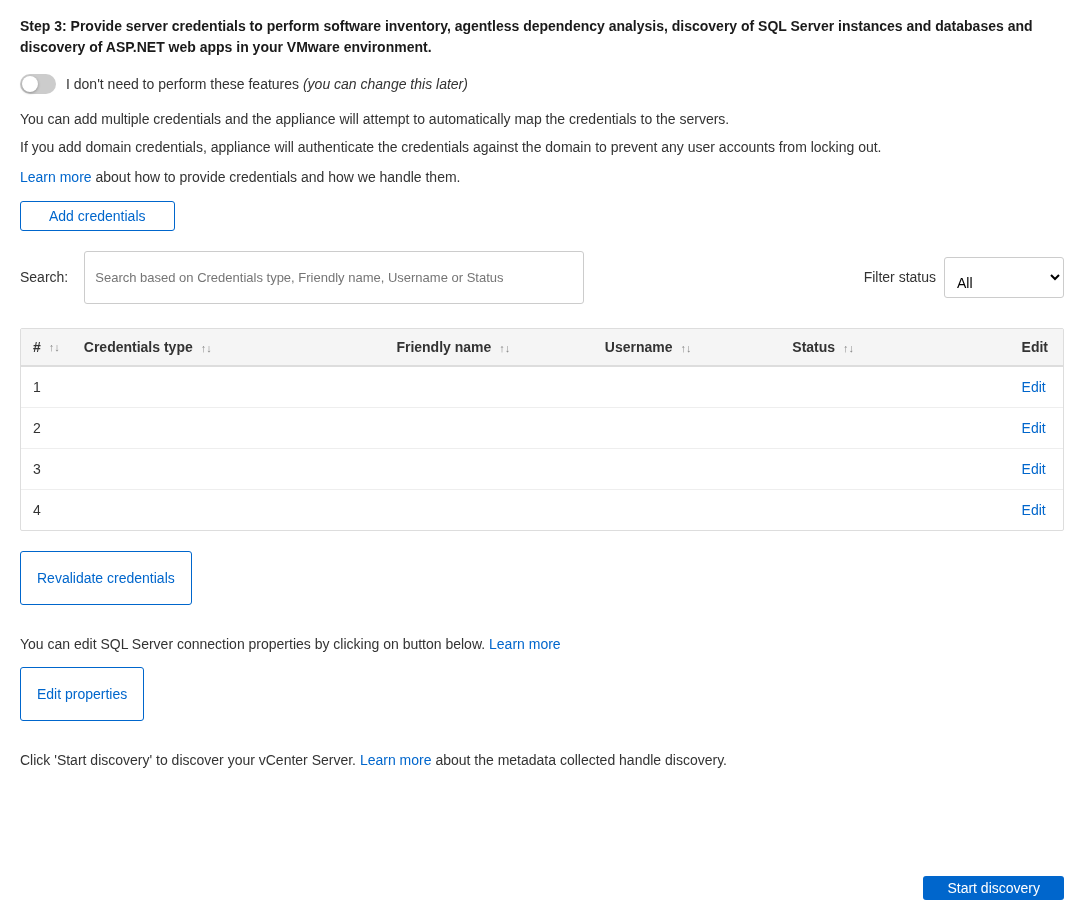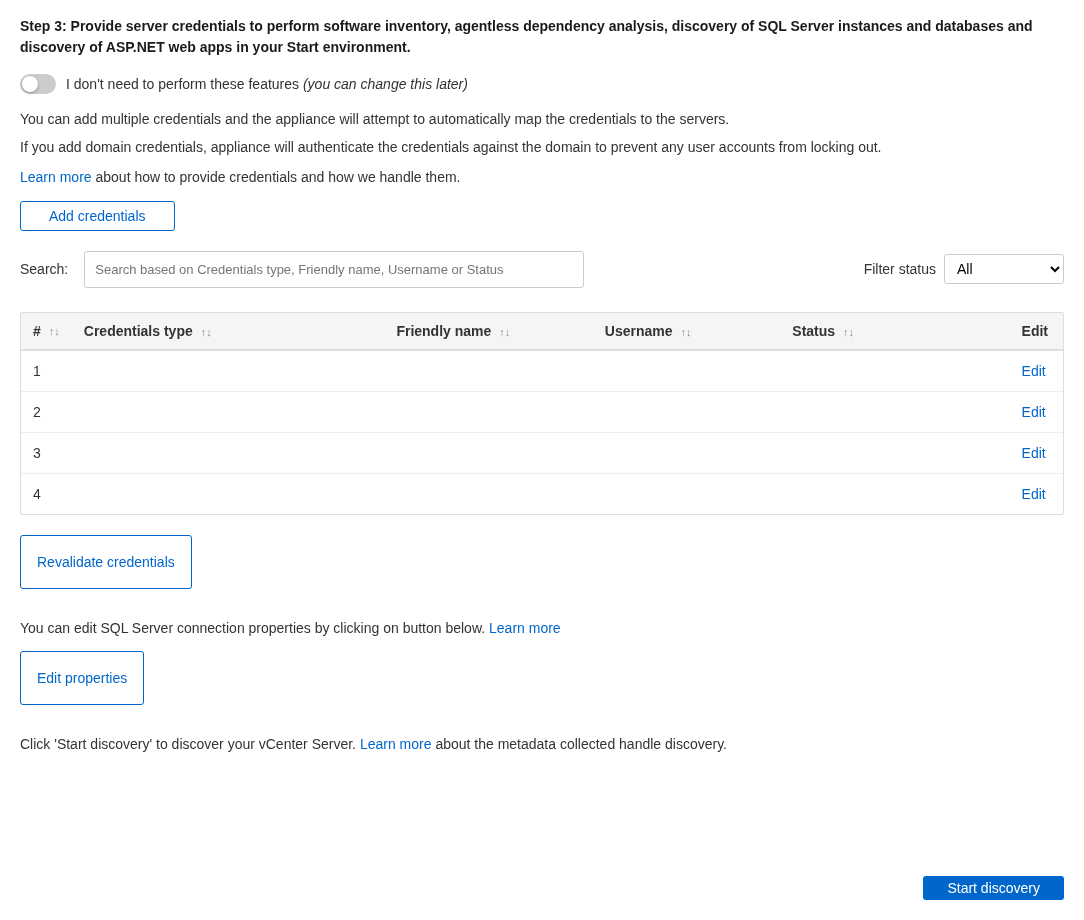--- a/index.html
+++ b/index.html
@@ -78,40 +78,40 @@
       margin-bottom: 24px;
     }
     .search-label {
       font-size: 14px;
       color: #333;
       white-space: nowrap;
     }
     .search-input {
       flex: 1;
       max-width: 500px;
-      padding: 10px 10px;
+      padding: 18px 10px;
       border: 1px solid #ccc;
       border-radius: 3px;
       font-size: 13px;
       color: #999;
       outline: none;
     }
     .filter-status-row {
       display: flex;
       align-items: center;
       gap: 8px;
       margin-left: auto;
     }
     .filter-label {
       font-size: 14px;
       color: #333;
       white-space: nowrap;
     }
     .filter-select {
-      padding: 5px 24px 5px 8px;
+      padding: 16px 24px 5px 8px;
       border: 1px solid #ccc;
       border-radius: 3px;
       font-size: 14px;
       background: #fff;
       cursor: pointer;
       outline: none;
       min-width: 120px;
     }
     .table-container {
       border: 1px solid #ddd;
@@ -201,21 +201,21 @@
       align-items: center;
       gap: 4px;
     }
   </style>
 </head>
 <body>
 
 
 
 
-<p class="step-title">Step 3: Provide server credentials to perform software inventory, agentless dependency analysis, discovery of SQL Server instances and databases and discovery of ASP.NET web apps in your Start environment.</p>
+<p class="step-title">Step 3: Provide server credentials to perform software inventory, agentless dependency analysis, discovery of SQL Server instances and databases and discovery of ASP.NET web apps in your VMware environment.</p>
 
 
 <div class="toggle-row">
   <div class="toggle"></div>
   <span>
     <span>I don't need to perform these features</span>
     <em> <span>(you can change this later)</span></em>
   </span>
 </div>
 

